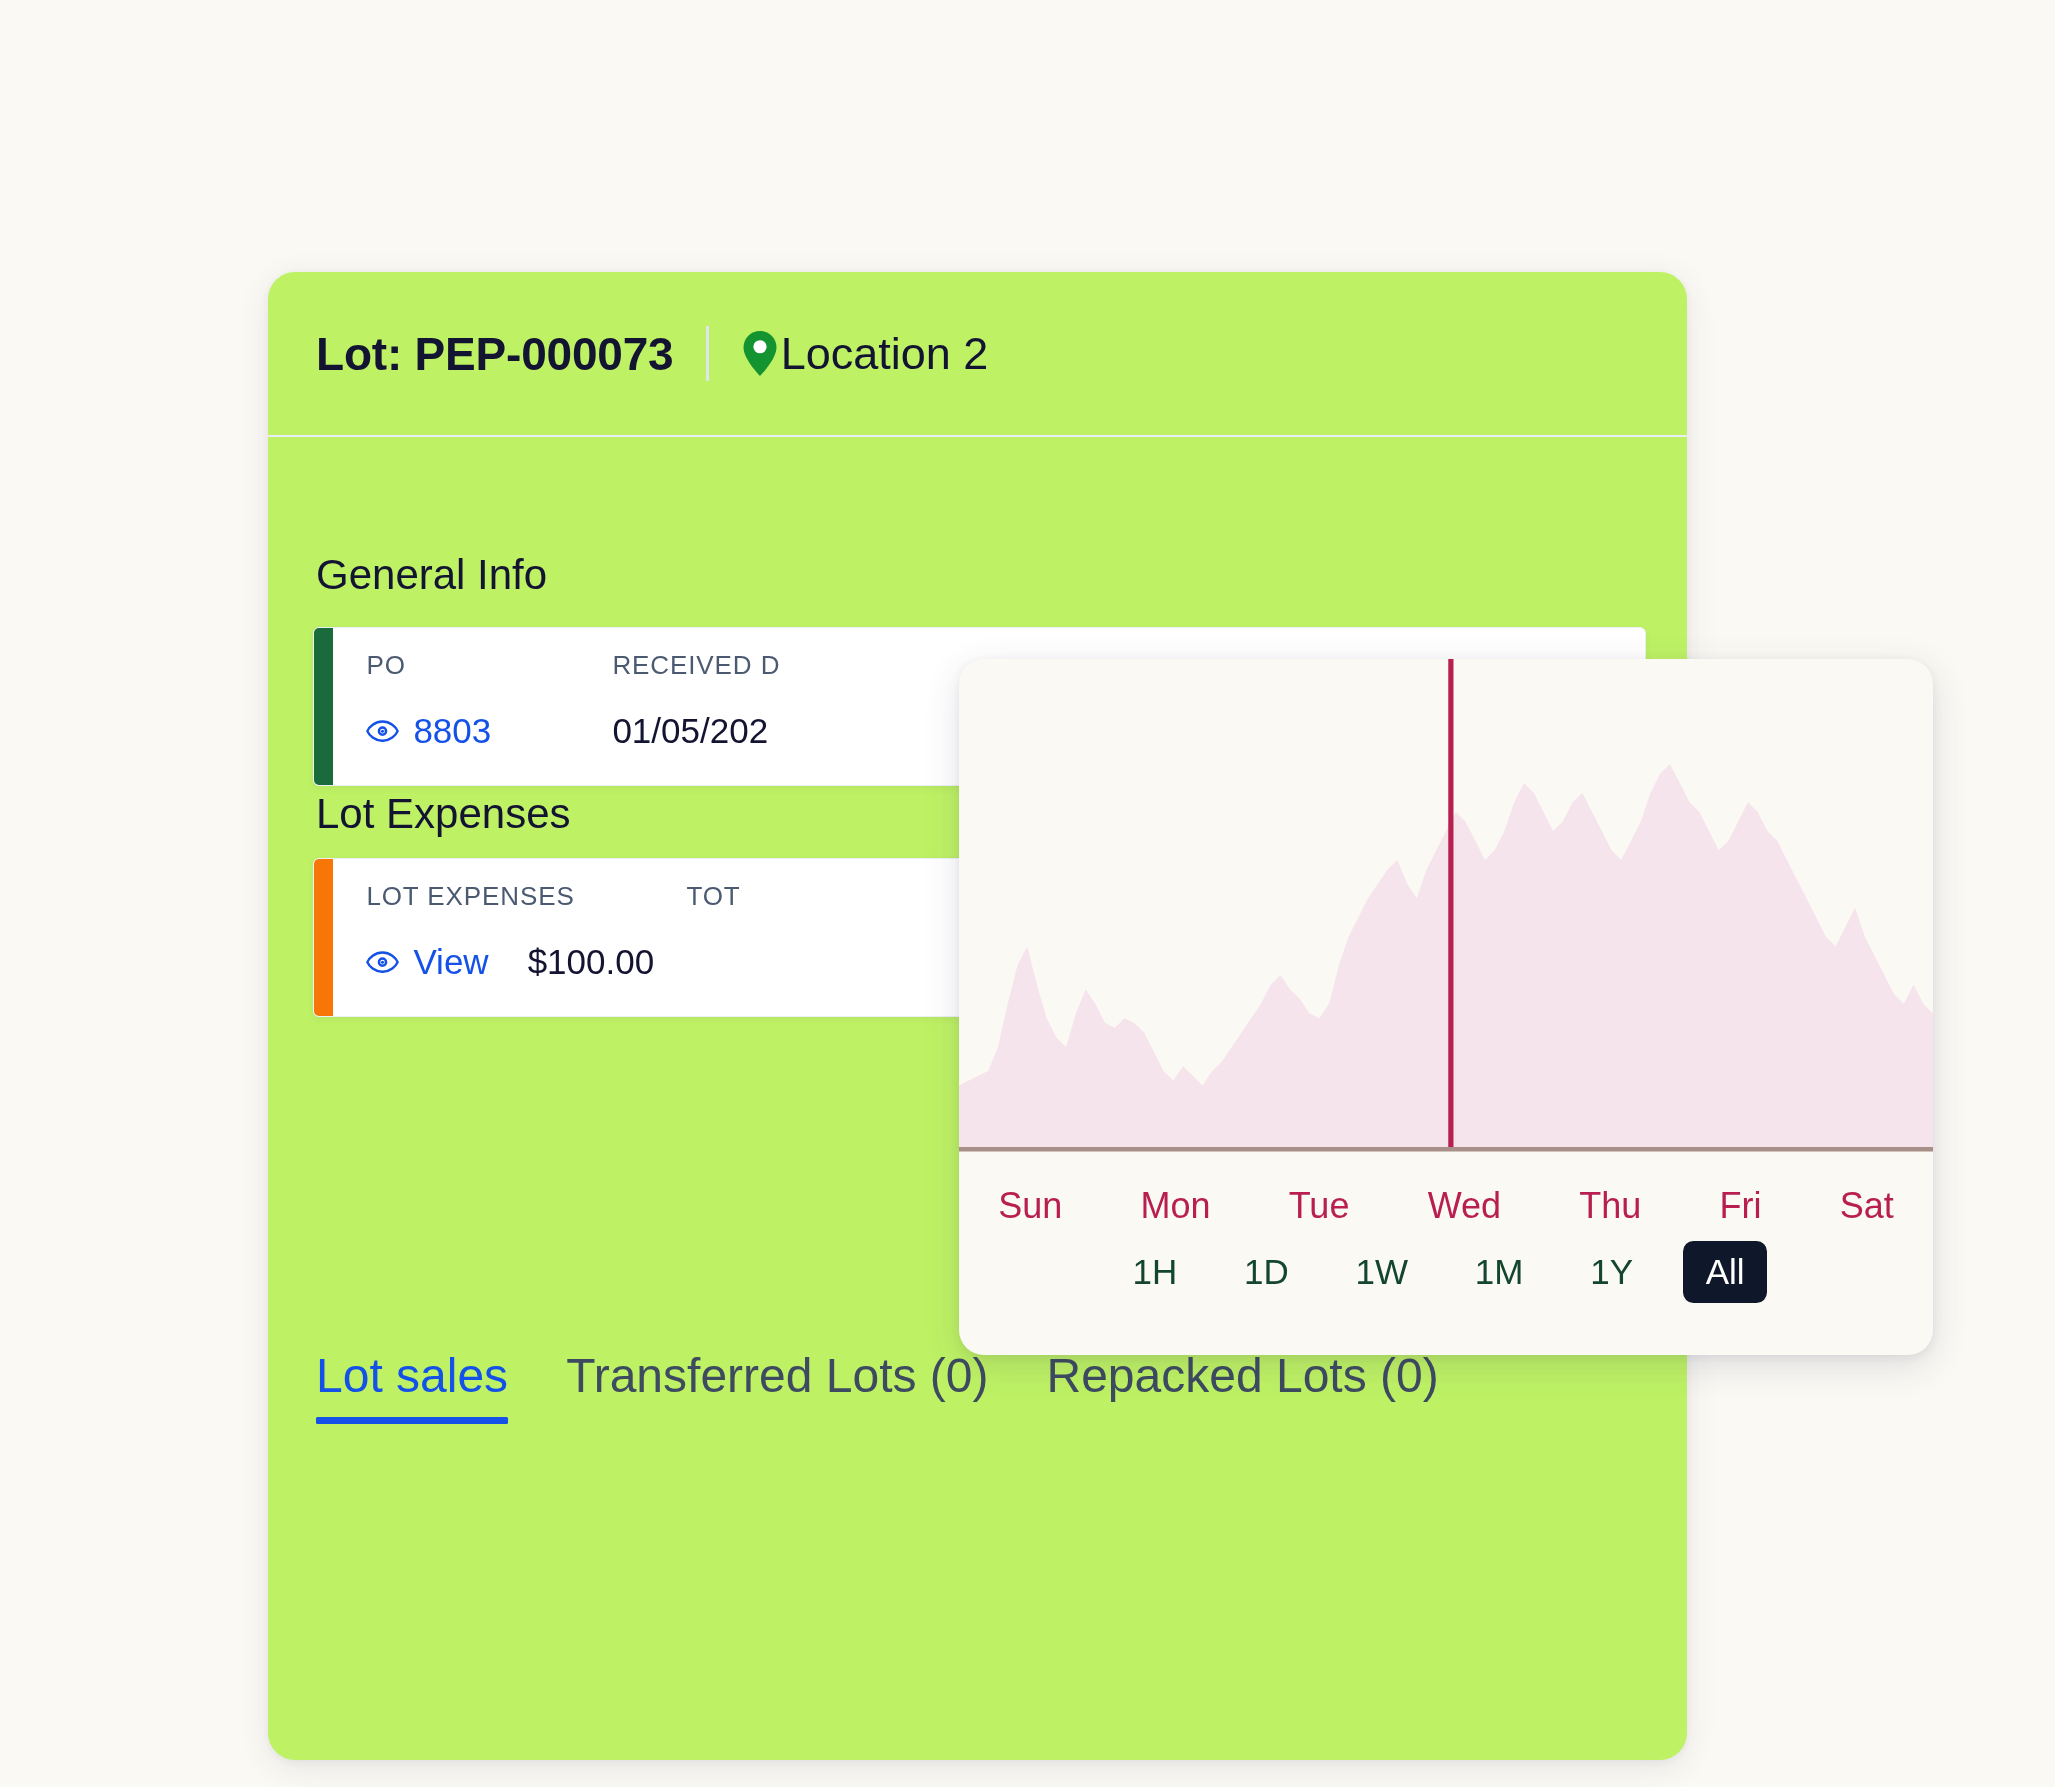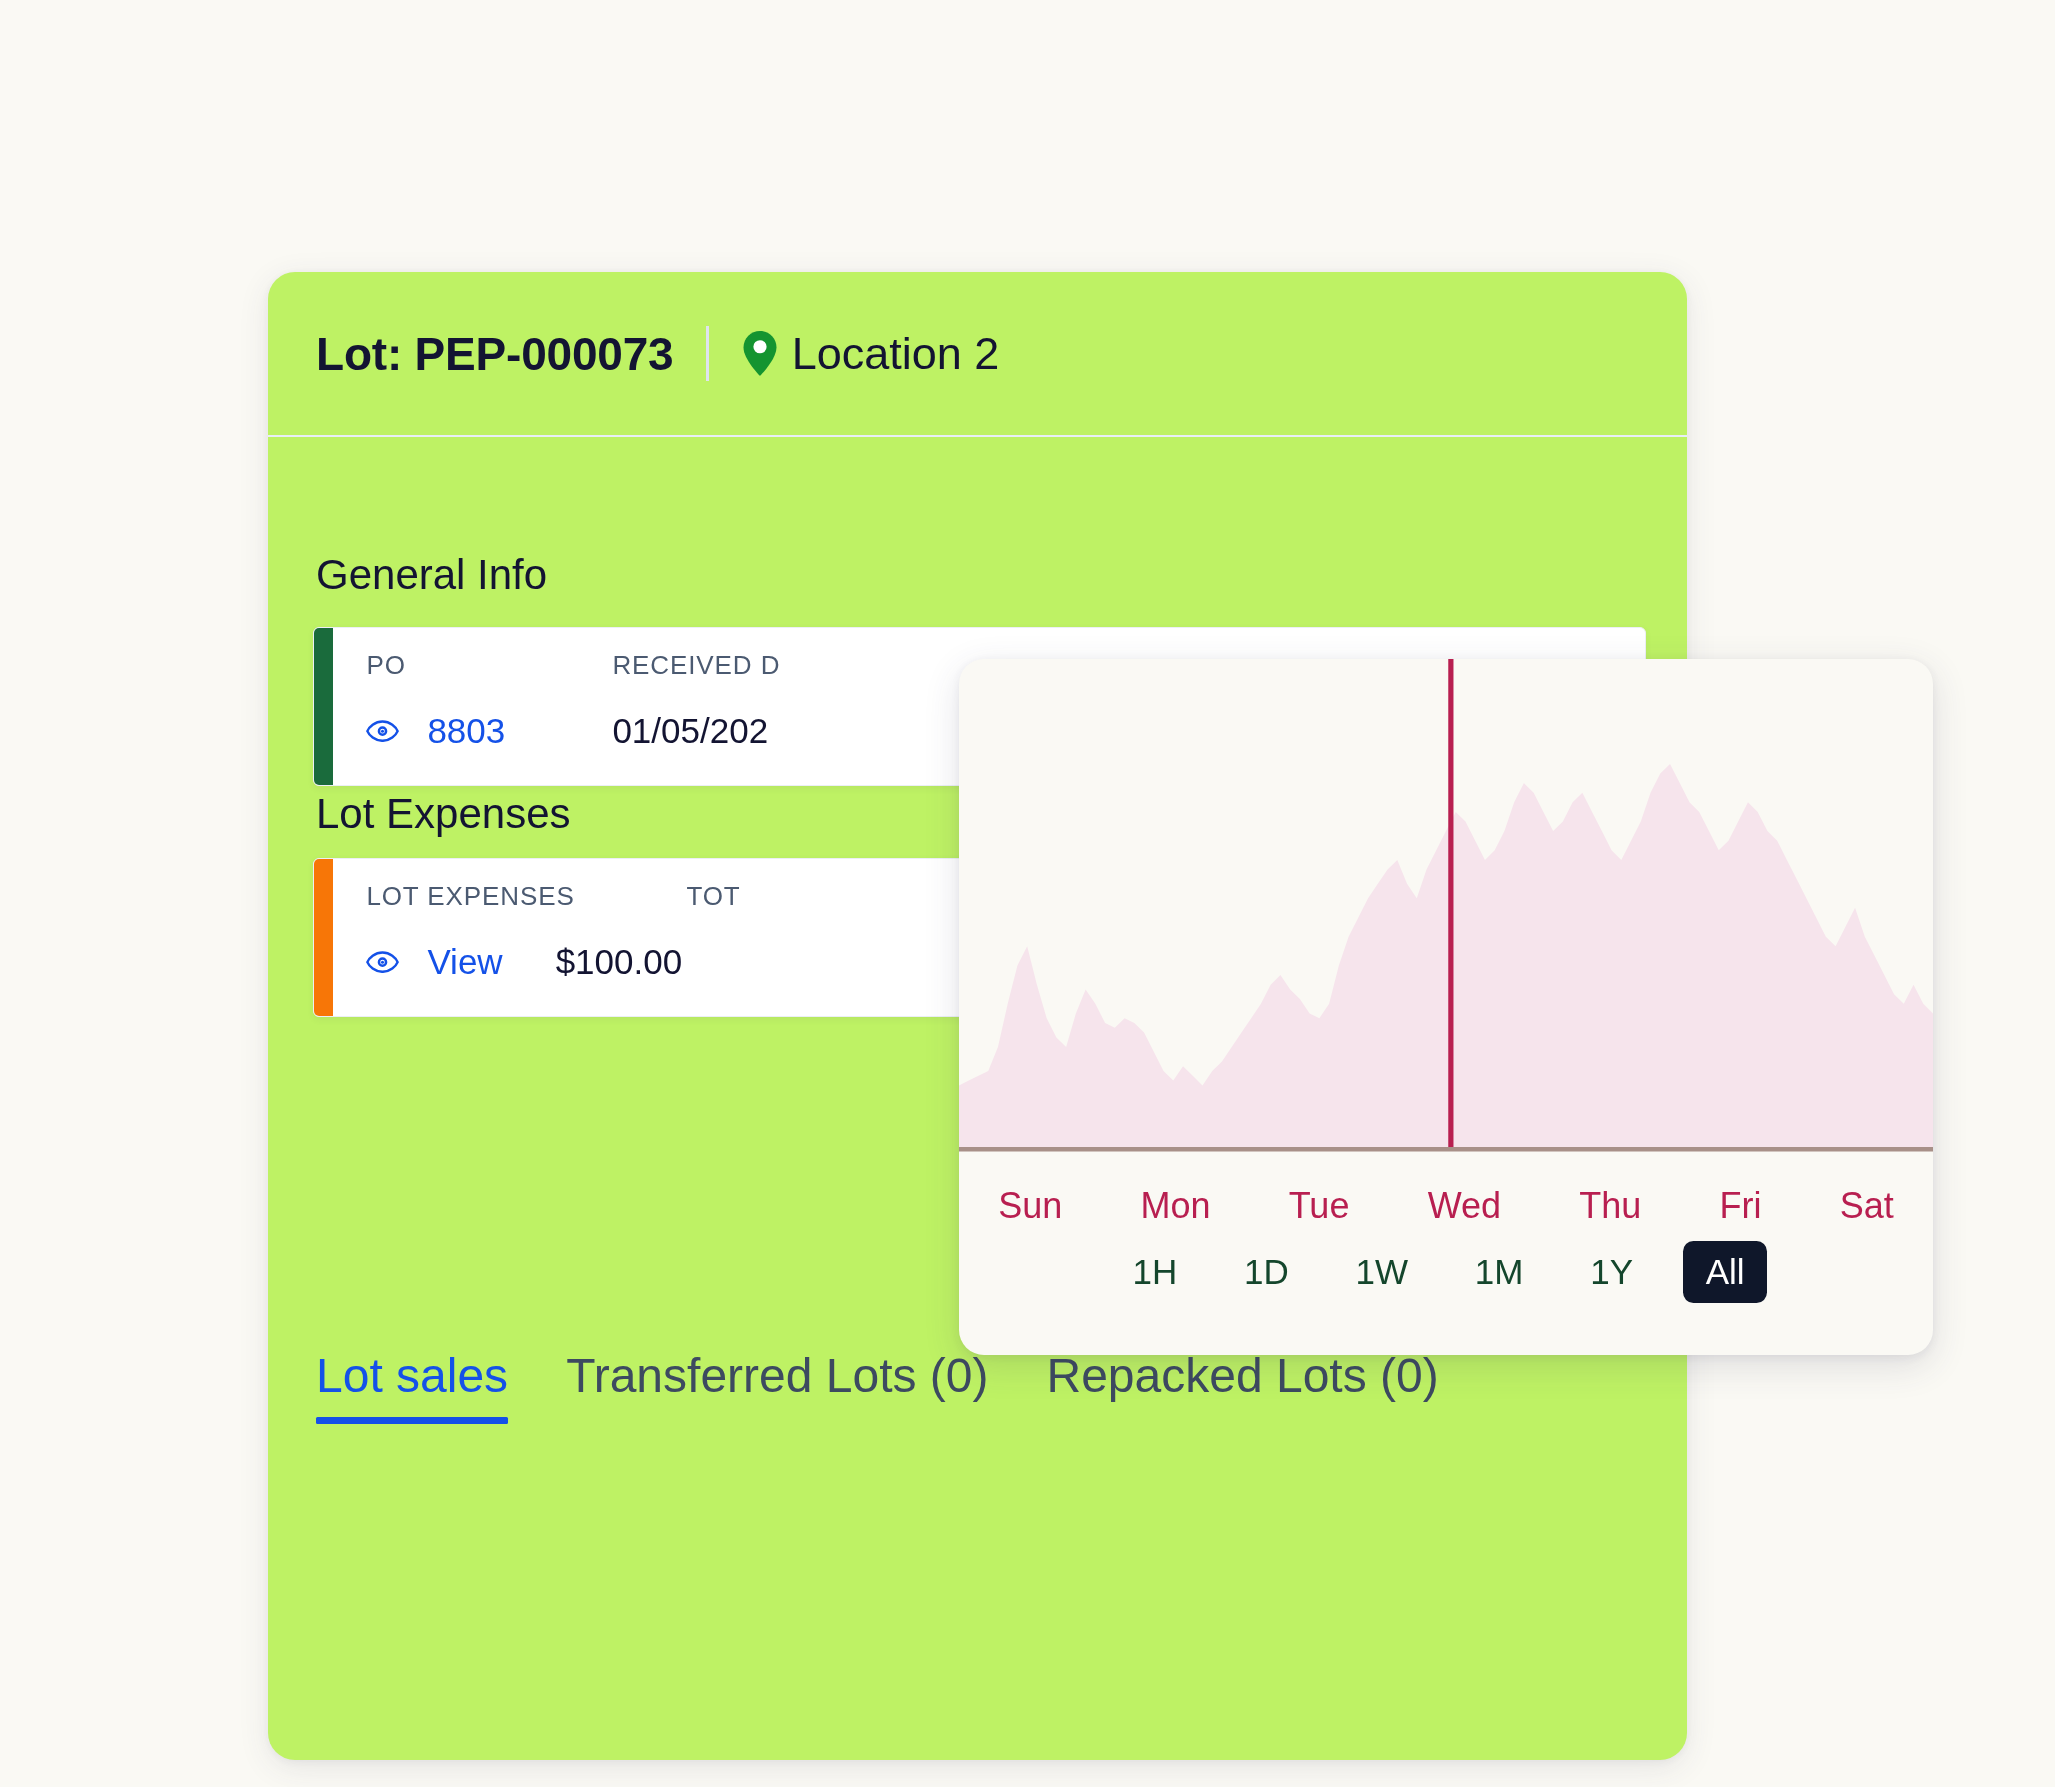--- a/index.html
+++ b/index.html
@@ -48,21 +48,21 @@
   .header-divider {
     width: 2.2px;
     height: 55px;
     background: #dfe4ee;
     margin: 0 33px;
     flex: none;
   }
   .location-group {
     display: flex;
     align-items: center;
-    gap: 14px;
+    gap: 3px;
   }
   .pin-icon { width: 36px; height: 45px; flex: none; display:block; }
   .location-label {
     font-size: 45px;
     color: #131432;
     white-space: nowrap;
   }
 
   
   .section-title {
@@ -111,21 +111,21 @@
     color: #4b5a71;
     letter-spacing: 0.9px;
     white-space: nowrap;
   }
   .info-value {
     margin-top: 30px;
     font-size: 35px;
     color: #131432;
     display: flex;
     align-items: center;
-    gap: 28px;
+    gap: 14px;
     white-space: nowrap;
   }
   .info-value.link { color: #1451e8; }
   .eye-icon { width: 33px; height: 22.3px; flex: none; display:block; }
   .money-gap { margin-left: 25px; }
 
   
   .tabs {
     position: absolute;
     left: 48px;

